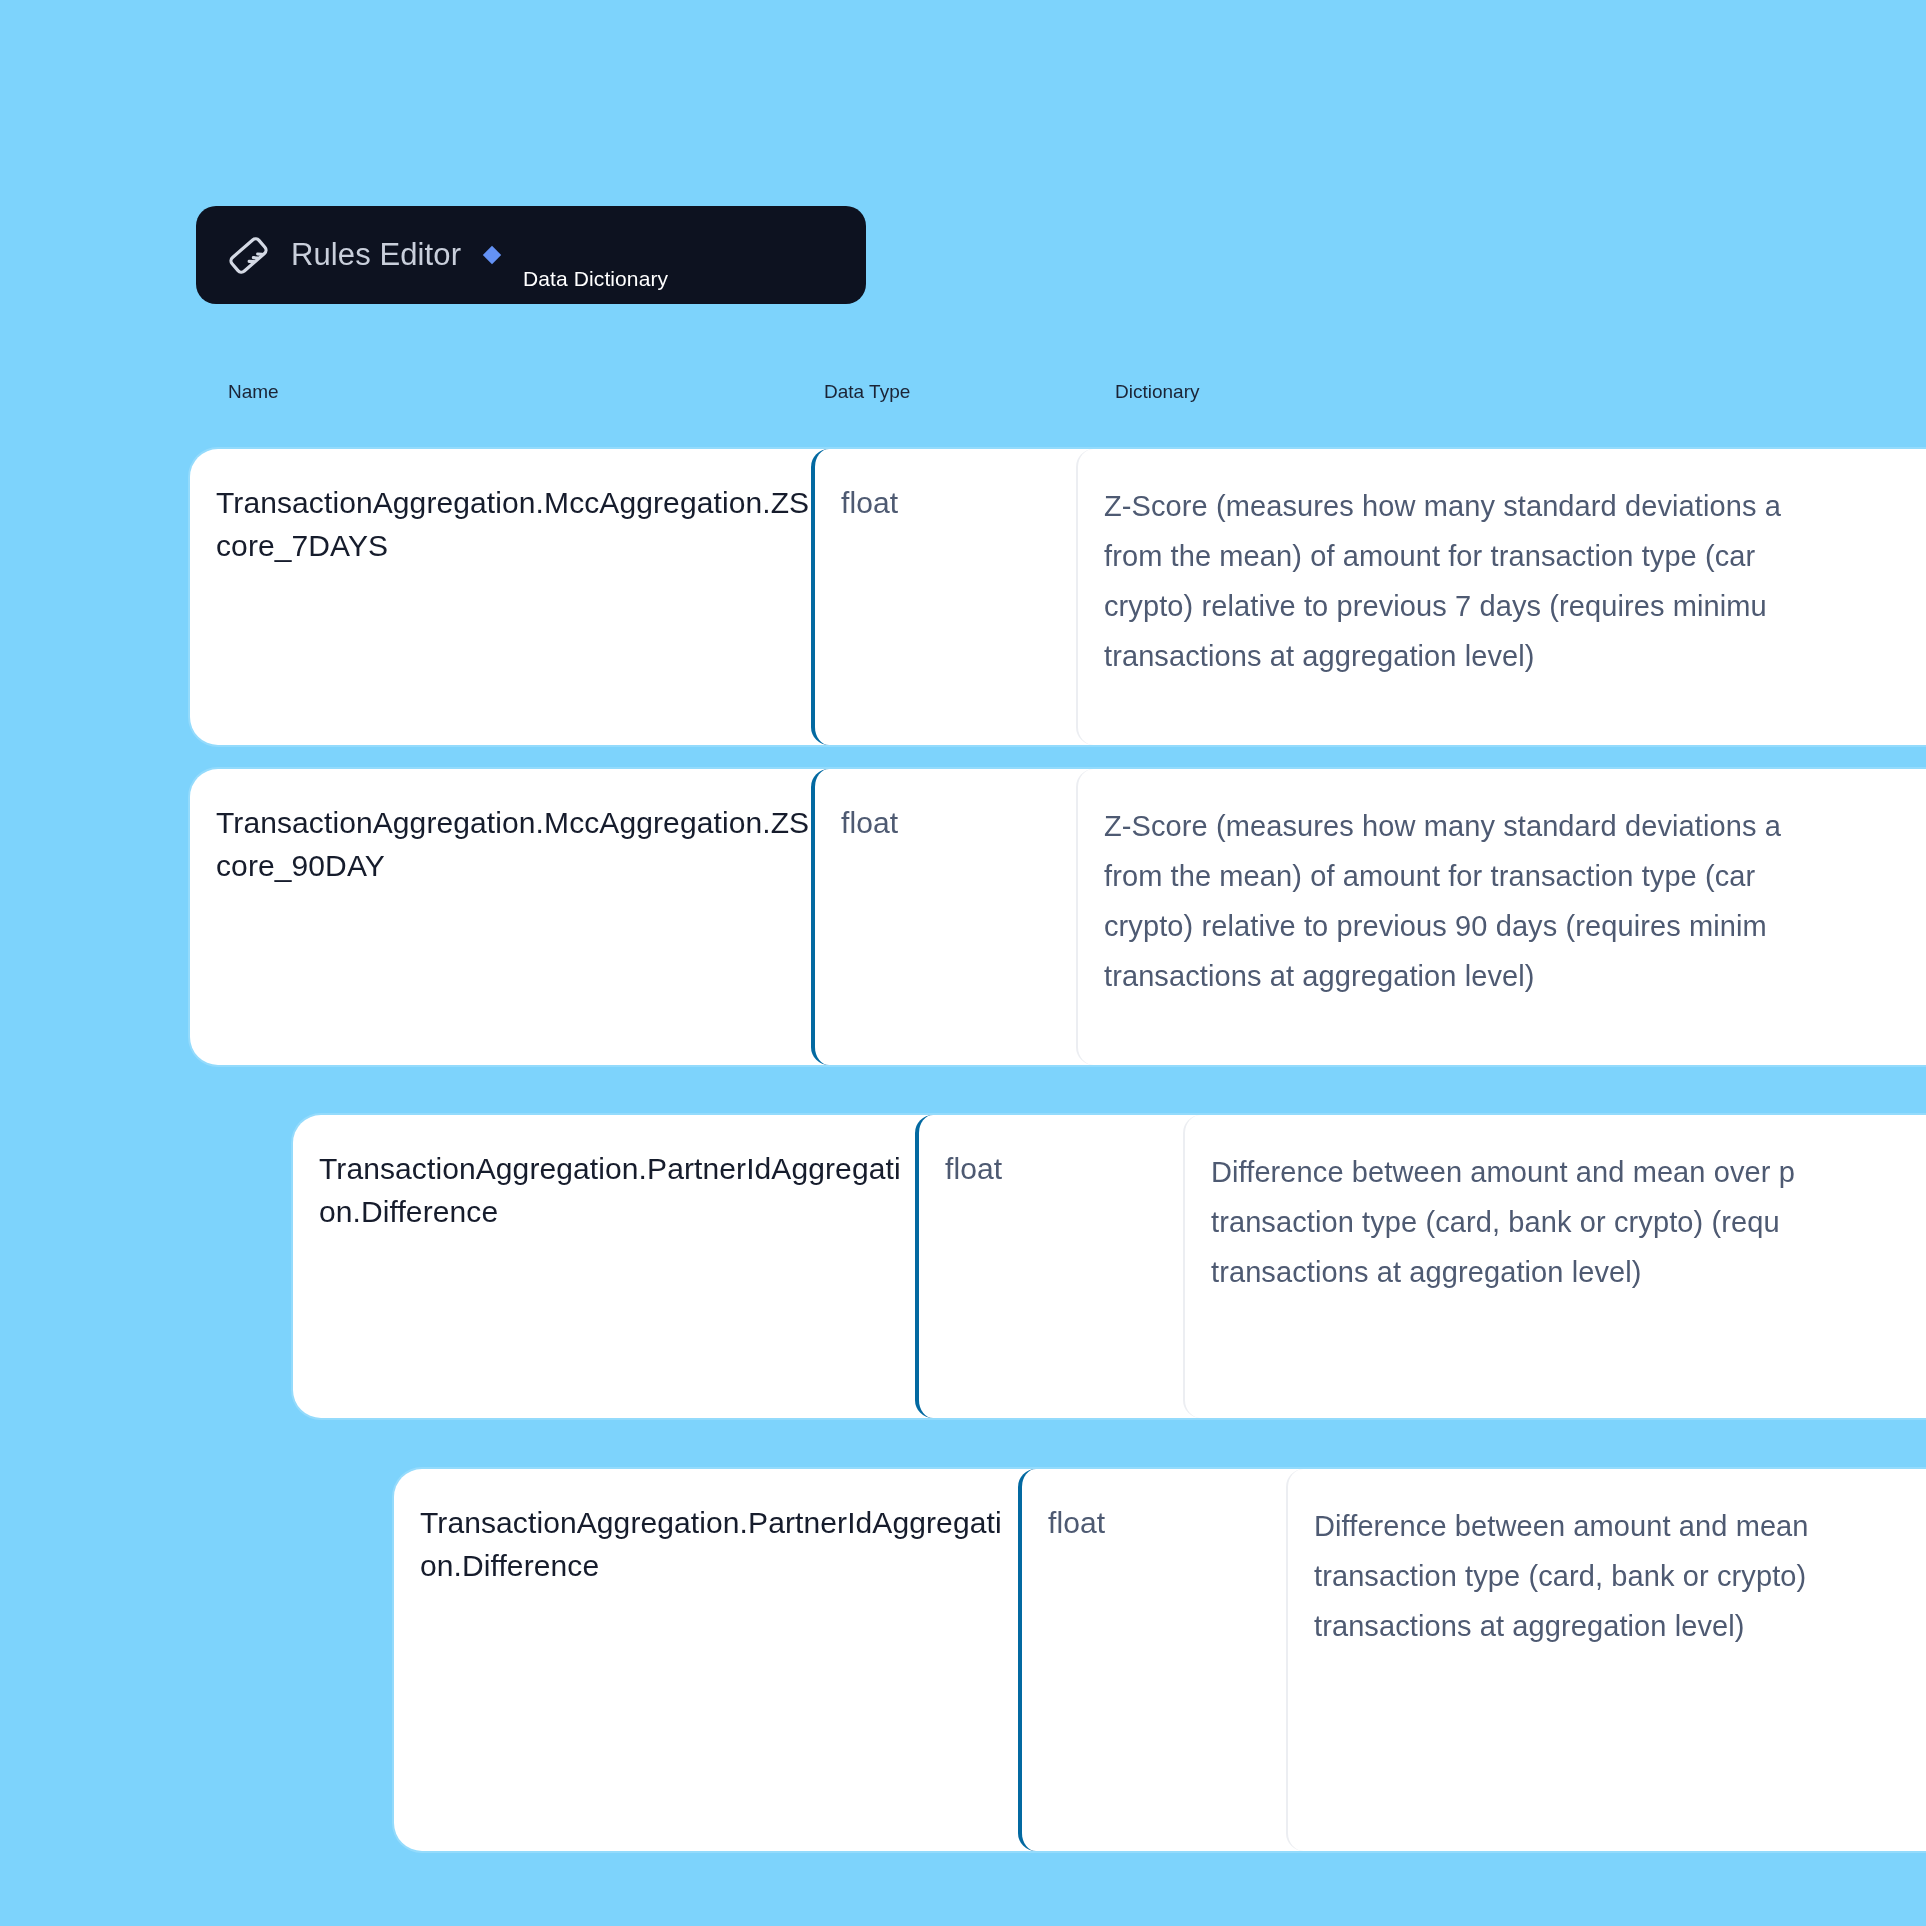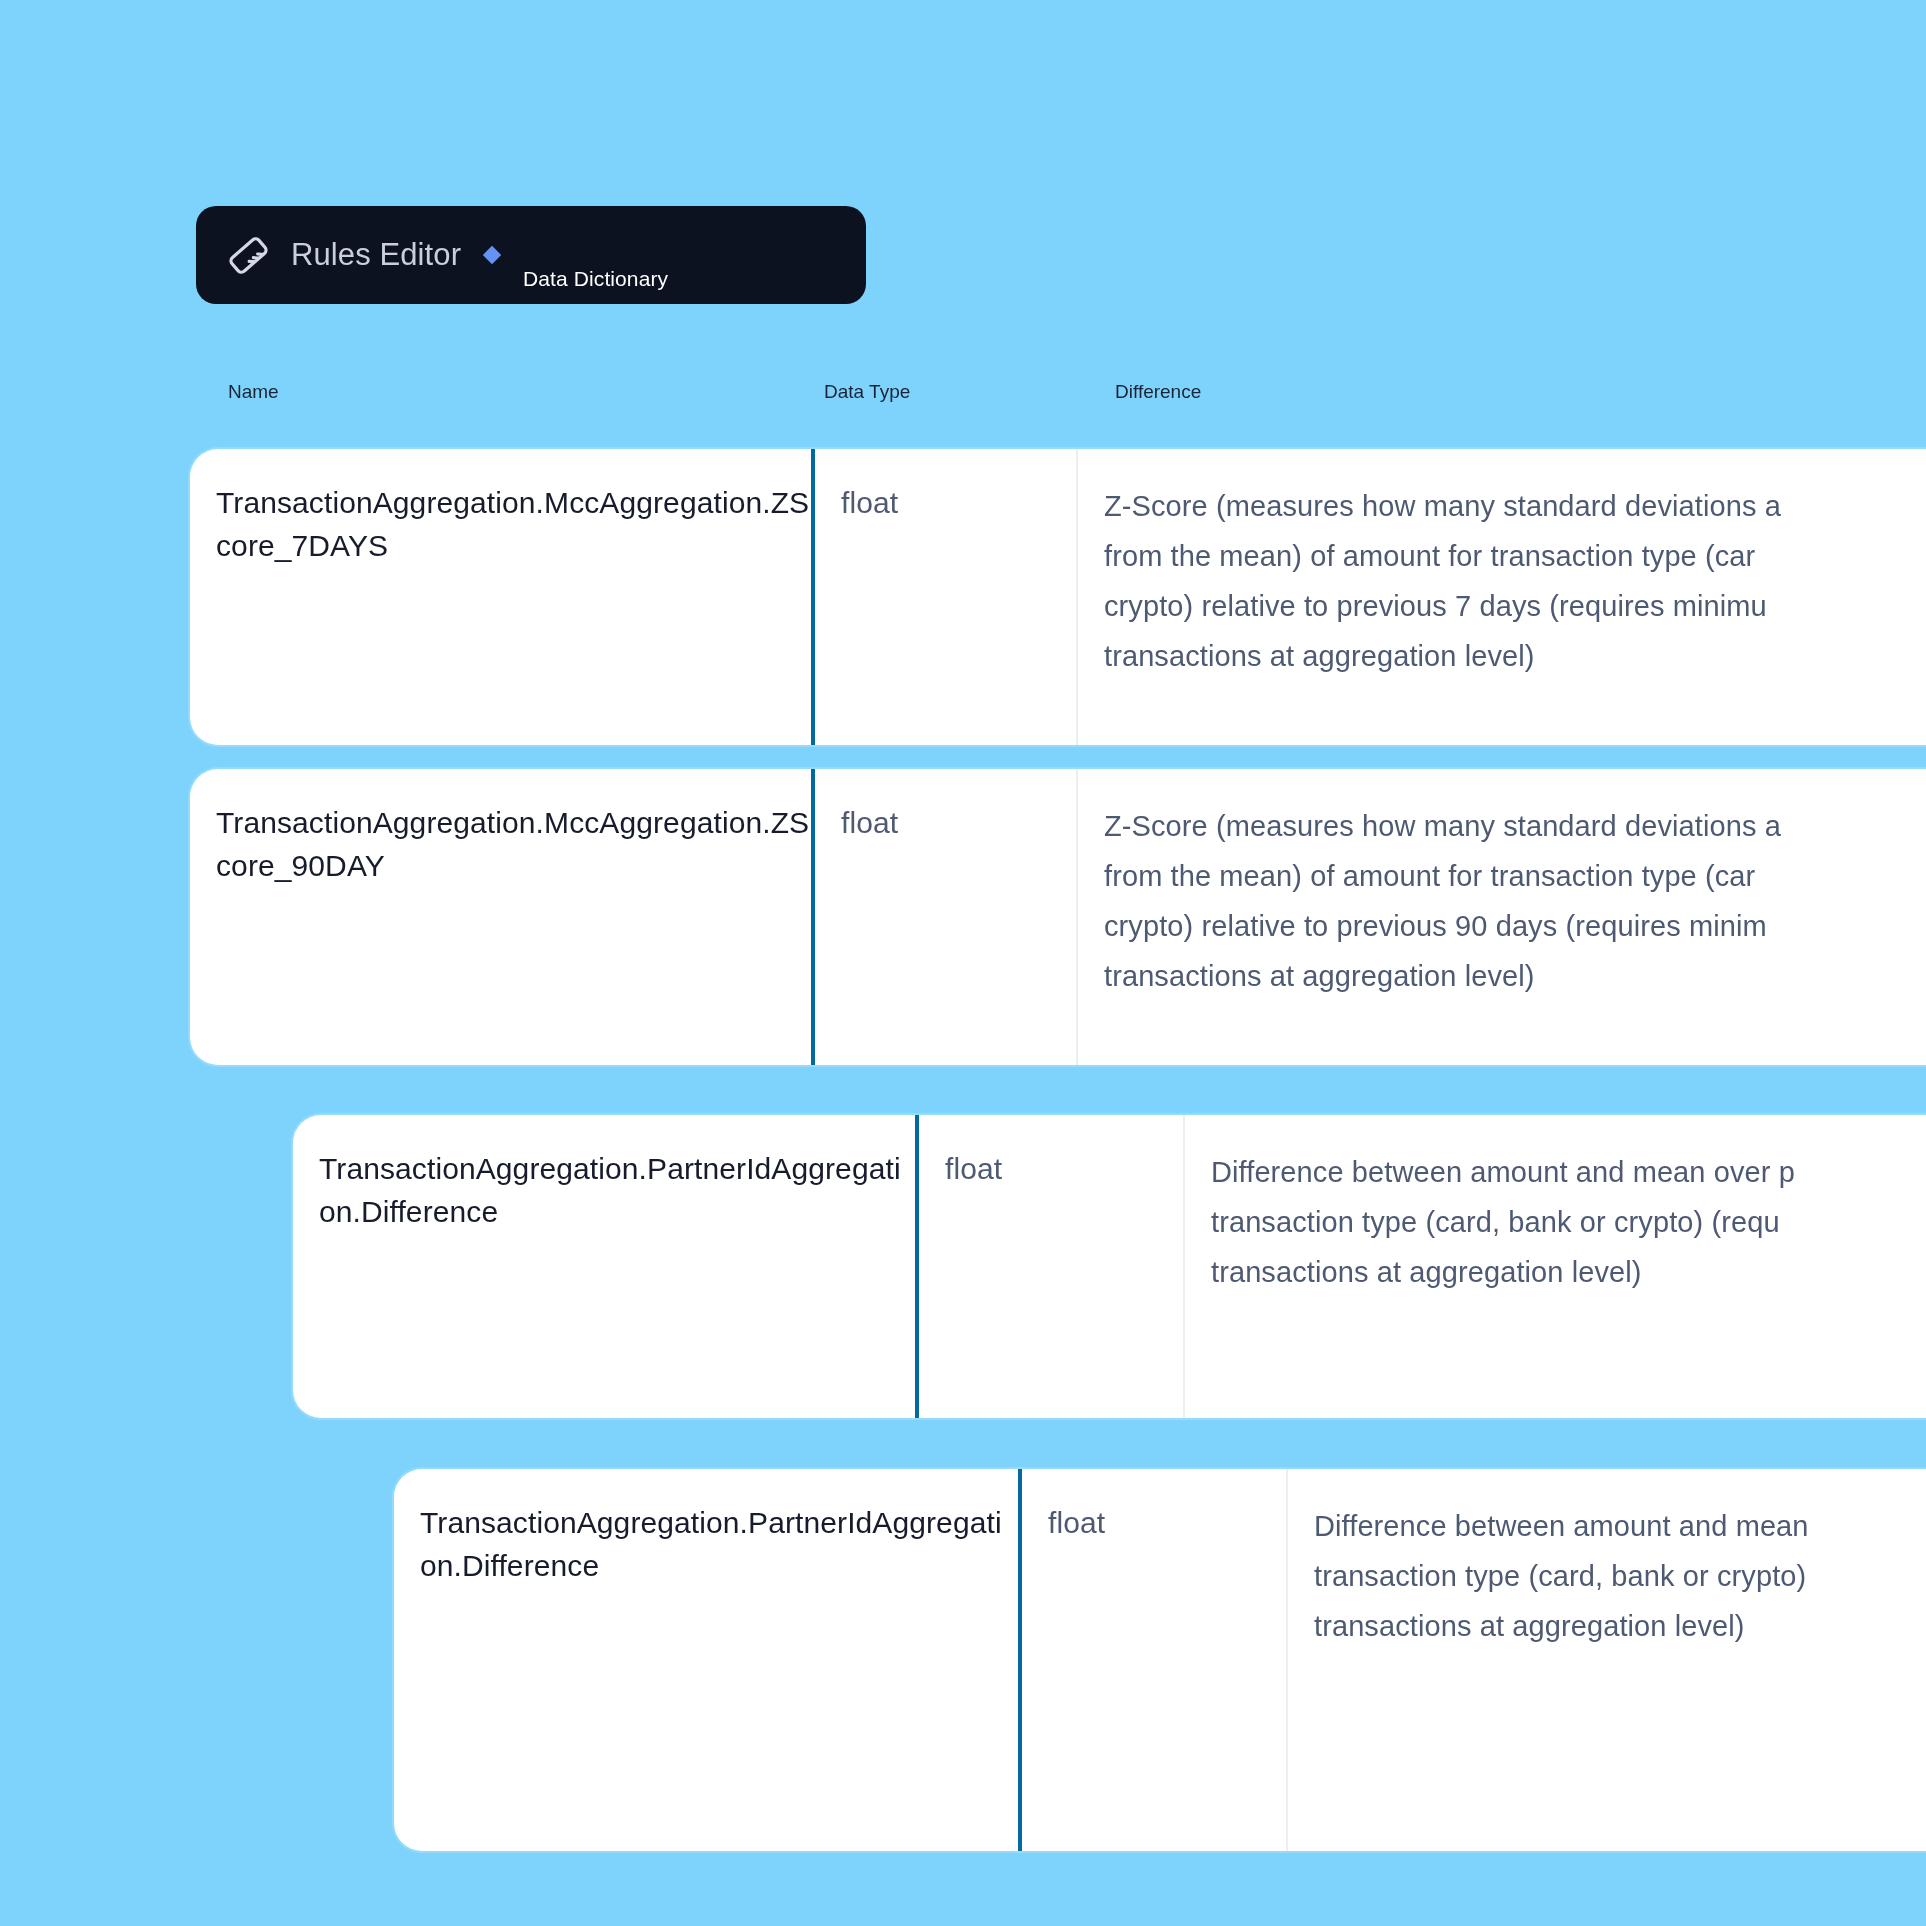--- a/index.html
+++ b/index.html
@@ -43,21 +43,21 @@
 
   
   .row-card {
     position:absolute;
     background:#ffffff;
     border-radius:28px;
     box-shadow:0 0 0 2px rgba(255,255,255,0.18);
     overflow:hidden;
     display:flex;
   }
-  .cell { position:relative; padding:33px 0 0 0; }
+  .cell { position:relative; padding:33px 0 0 0;border-radius:18px; }
   .cell-name  { flex:0 0 auto; }
   .cell-type  { flex:0 0 auto; border-left:4px solid #0369a1; }
   .cell-desc  { flex:1 1 auto;  border-left:2px solid #eceef2; }
 
   .name-text {
     font-size:30px; line-height:1.42; color:#161c2c;
     padding:0 0 0 26px; word-break:break-all; letter-spacing:0.1px;
   }
   .type-text {
     font-size:30px; line-height:1.42; color:#4e5a72;
@@ -101,21 +101,21 @@
     <span class="crumb-inactive">Rules Editor</span>
     <svg class="crumb-sep" viewBox="0 0 10 10">
       <path d="M5 0.4 L9.6 5 L5 9.6 L0.4 5 Z" fill="#6492f5"></path>
     </svg>
     <span class="crumb-active">Data Dictionary</span>
   </div>
 
   <div class="table-head">
     <div class="th th-name">Name</div>
     <div class="th th-type">Data Type</div>
-    <div class="th th-desc">Difference</div>
+    <div class="th th-desc">Dictionary</div>
   </div>
 
   <div class="row-card" id="row-0">
     <div class="cell cell-name">
       <div class="name-text">TransactionAggregation.MccAggregation.ZScore_7DAYS</div>
     </div>
     <div class="cell cell-type">
       <div class="type-text">float</div>
     </div>
     <div class="cell cell-desc">

